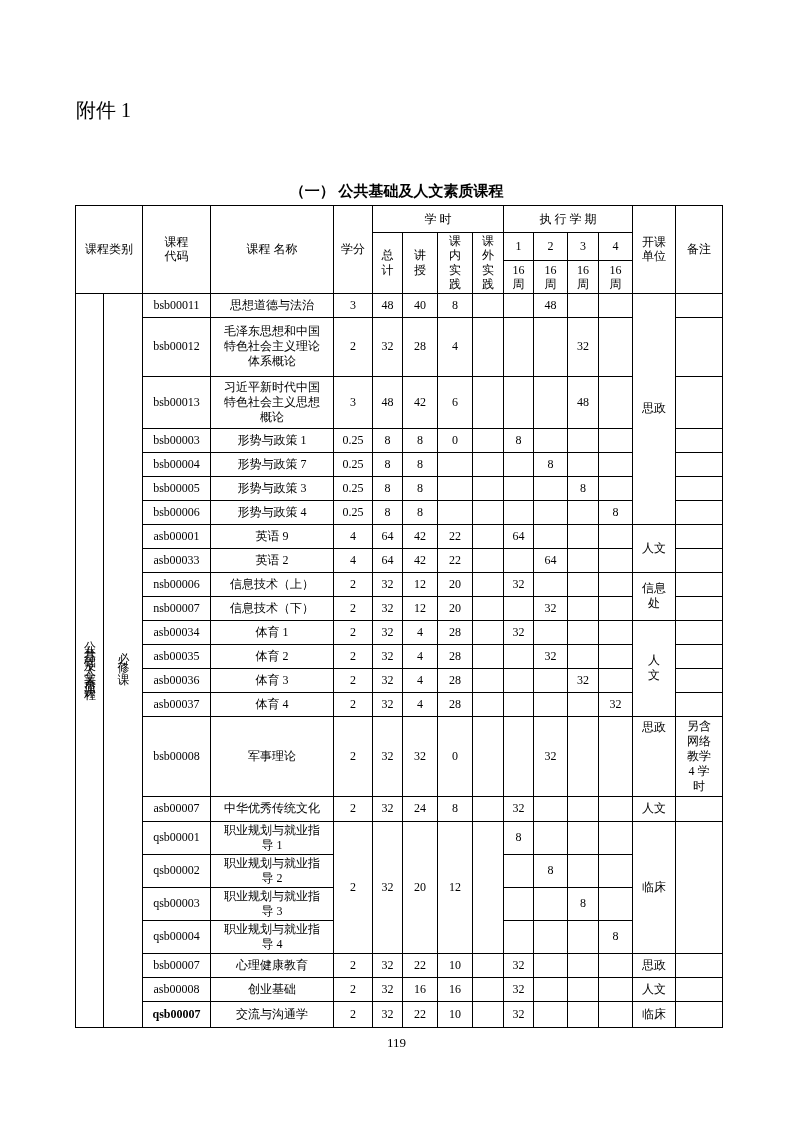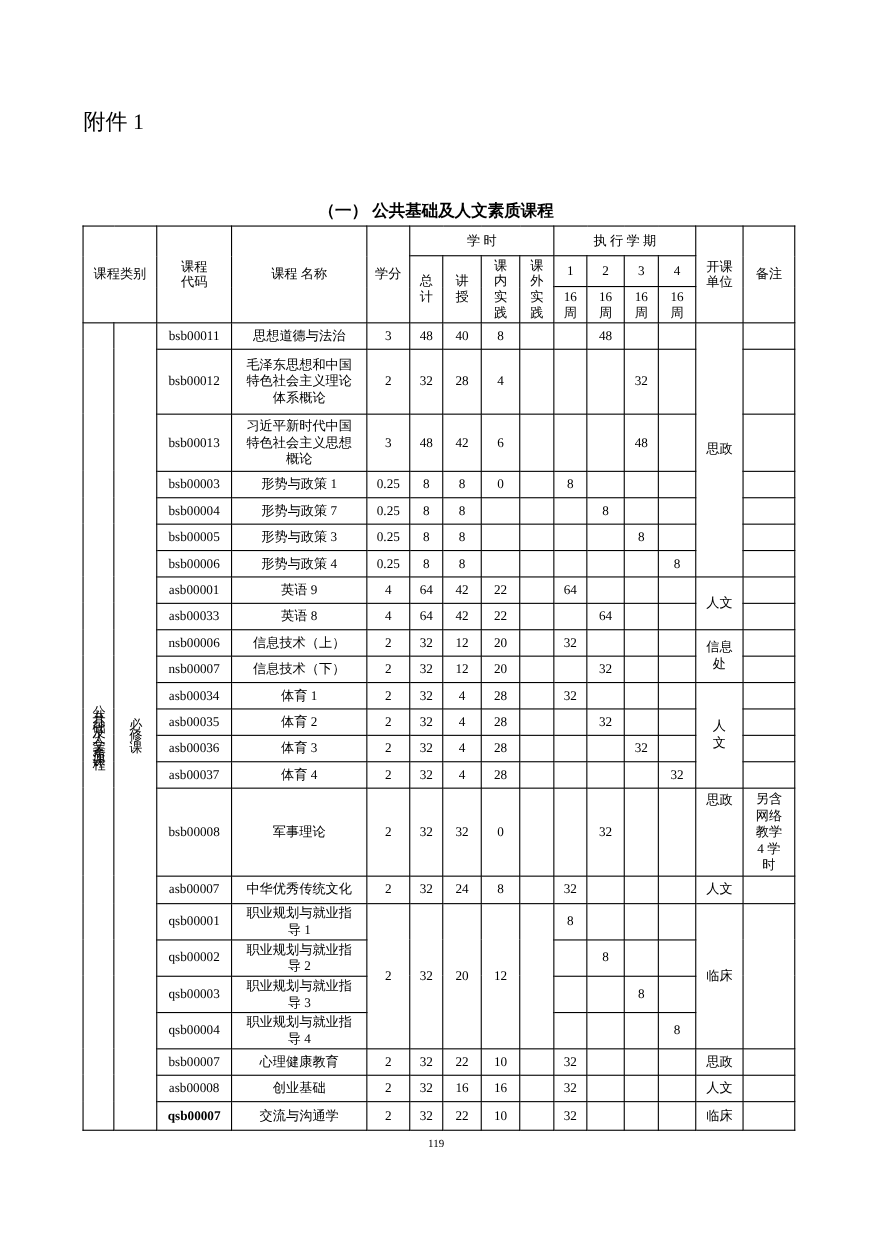--- a/index.html
+++ b/index.html
@@ -27,21 +27,21 @@
   .schedule thead th { font-weight:normal; line-height:1.2; }
   .schedule td { font-weight:normal; }
   td.name-left { text-align:center; }
   td.v-top { vertical-align:top; padding-top:3px; }
   td.bold-code { font-weight:bold;margin-top:20px; }
   .vtext { display:inline-block; writing-mode:vertical-rl; text-orientation:upright; letter-spacing:5px; }
   .vtext-sub { letter-spacing:11px; }
   tr.h24{height:24px} tr.h25{height:25px} tr.h26{height:26px}
   tr.h27{height:27px} tr.h28{height:28px} tr.h32{height:32px} tr.h33{height:33px}
   tr.h52{height:52px} tr.h59{height:59px} tr.h80{height:80px}
-  .page-number { position:absolute; left:0; top:1035px; width:100%; text-align:center; font-size:10px; }
+  .page-number { position:absolute; left:0; top:1035px; width:100%; text-align:center; font-size:13px; }
 </style>
 </head>
 <body>
 
 <div class="page">
   <div class="attachment">附件 1</div>
   <div class="section-title">（一） 公共基础及人文素质课程</div>
 
   <table class="schedule">
     <colgroup>
@@ -219,21 +219,21 @@
         <td></td>
         <td>64</td>
         <td></td>
         <td></td>
         <td></td>
         <td rowspan="2">人文</td>
         <td></td>
       </tr>
       <tr class="h24">
         <td>asb00033</td>
-        <td>英语 8</td>
+        <td>英语 2</td>
         <td>4</td>
         <td>64</td>
         <td>42</td>
         <td>22</td>
         <td></td>
         <td></td>
         <td>64</td>
         <td></td>
         <td></td>
         <td></td>

